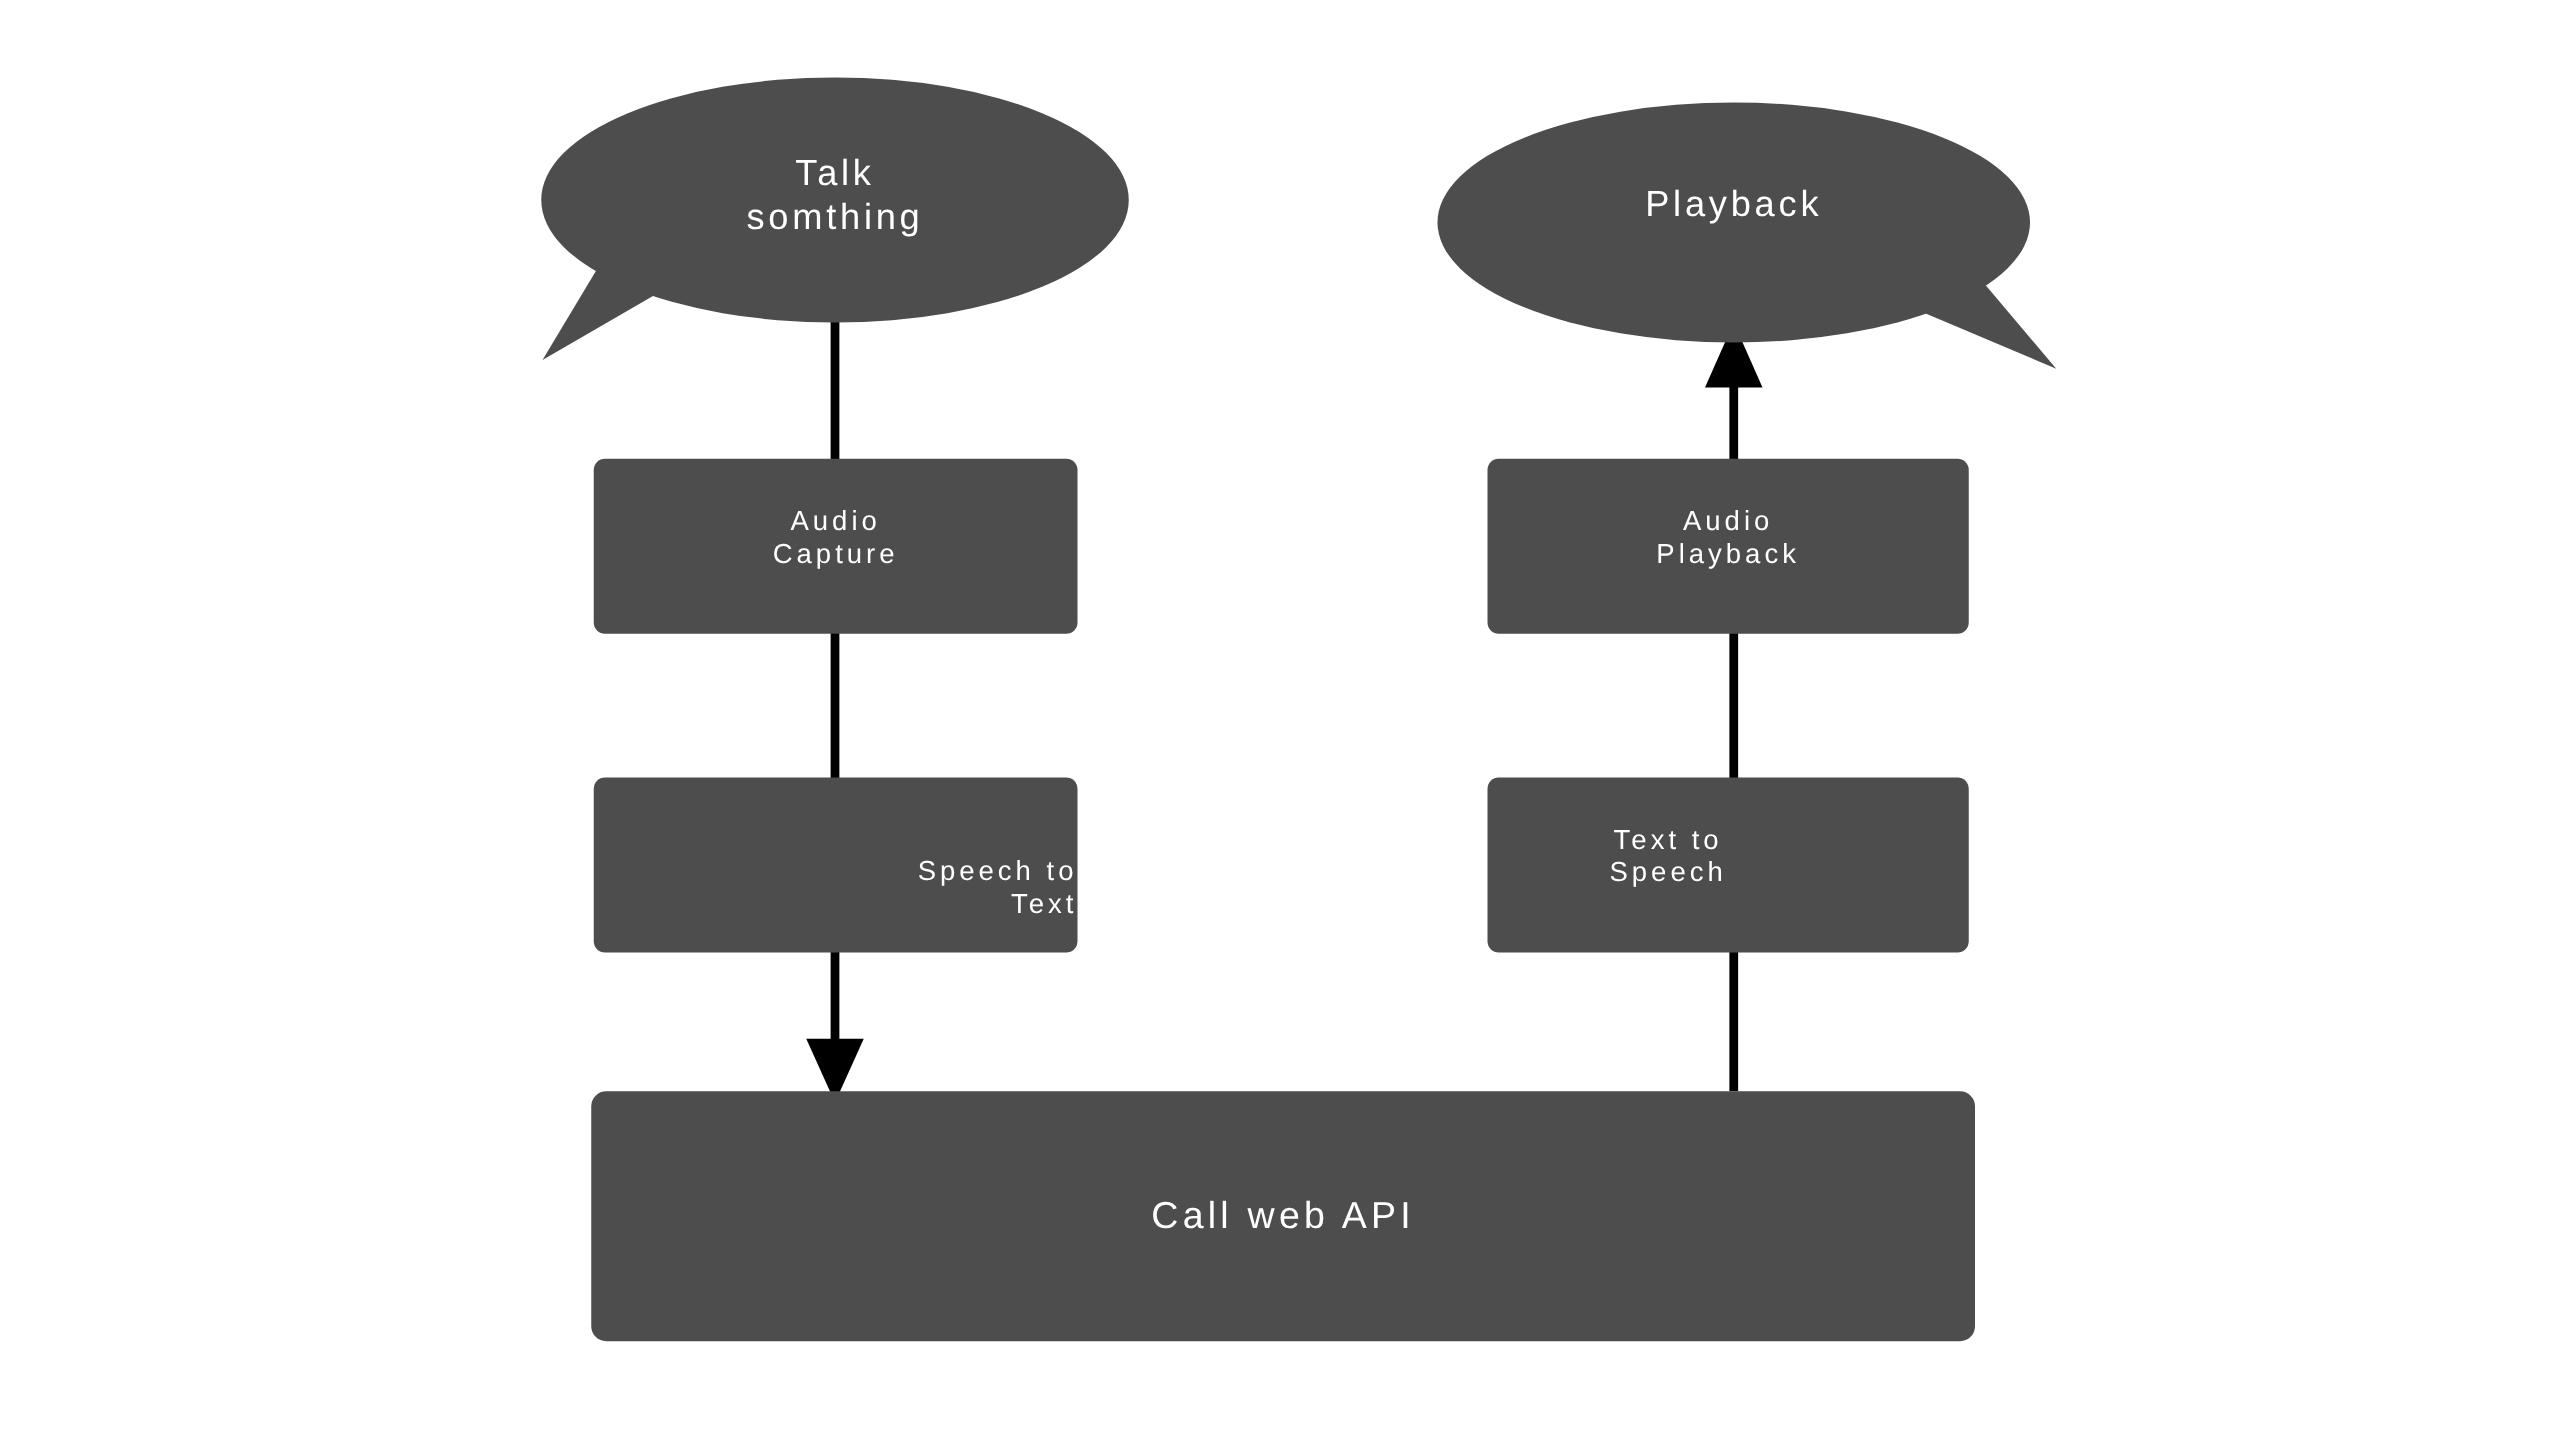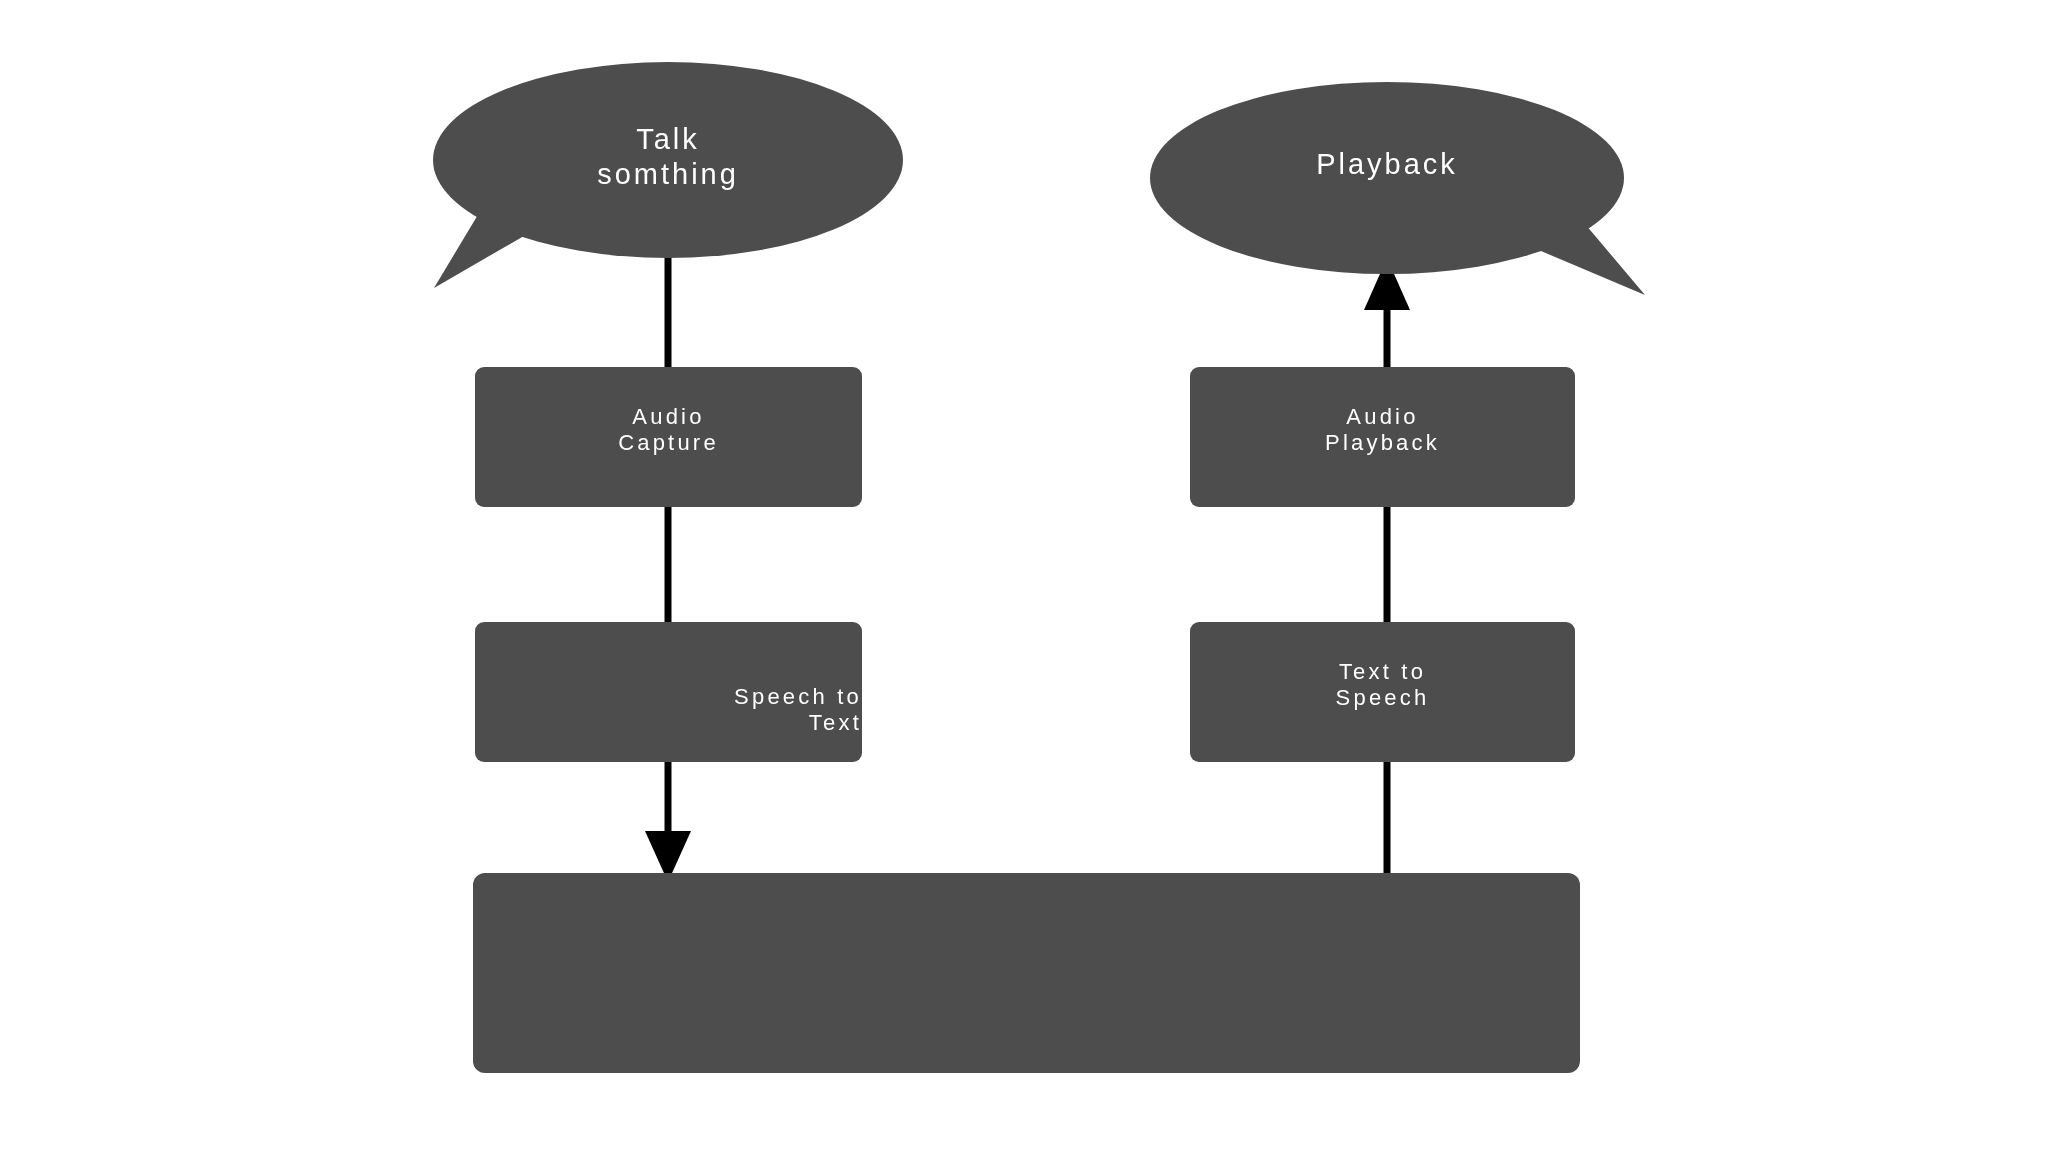--- a/index.html
+++ b/index.html
@@ -104,17 +104,18 @@
 
   <div class="node-label box-label" style="left:475px; top:404px; width:387px;">Audio
 Capture</div>
 
   <div class="node-label box-label" style="left:475px; top:684px; width:387px;text-align:right;">Speech to
 Text</div>
 
   <div class="node-label box-label" style="left:1190px; top:404px; width:385px;">Audio
 Playback</div>
 
-  <div class="node-label box-label" style="left:1190px; top:659px; width:385px;">Text to
+  <div class="node-label box-label" style="left:1142px; top:659px; width:385px;">Text to
 Speech</div>
 
+  <div class="node-label bar-label" style="left:473px; top:955px; width:1107px;">Call web API</div>
 
 </div>
 
 </body></html>

